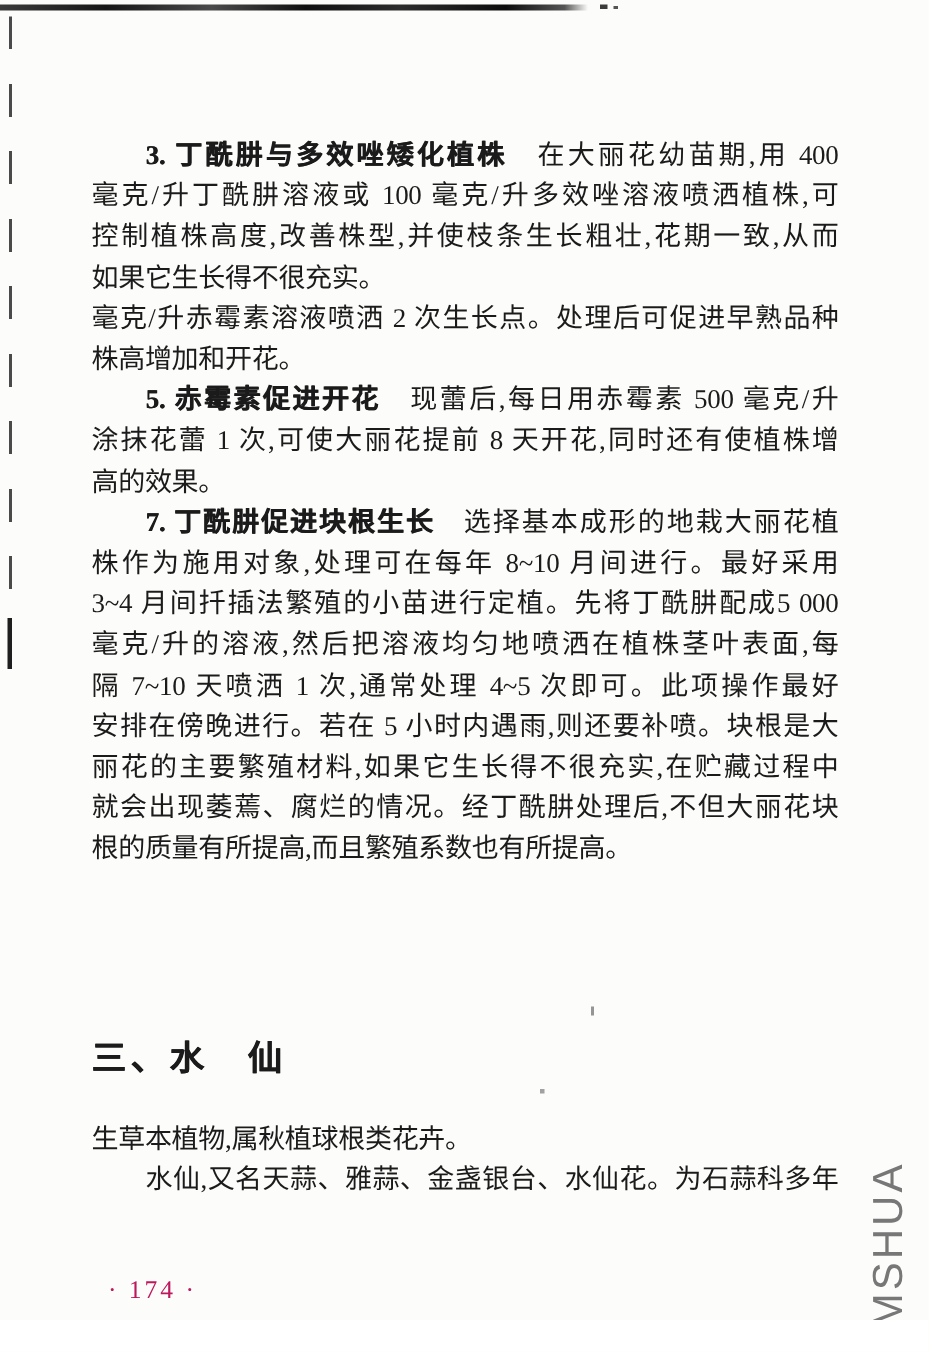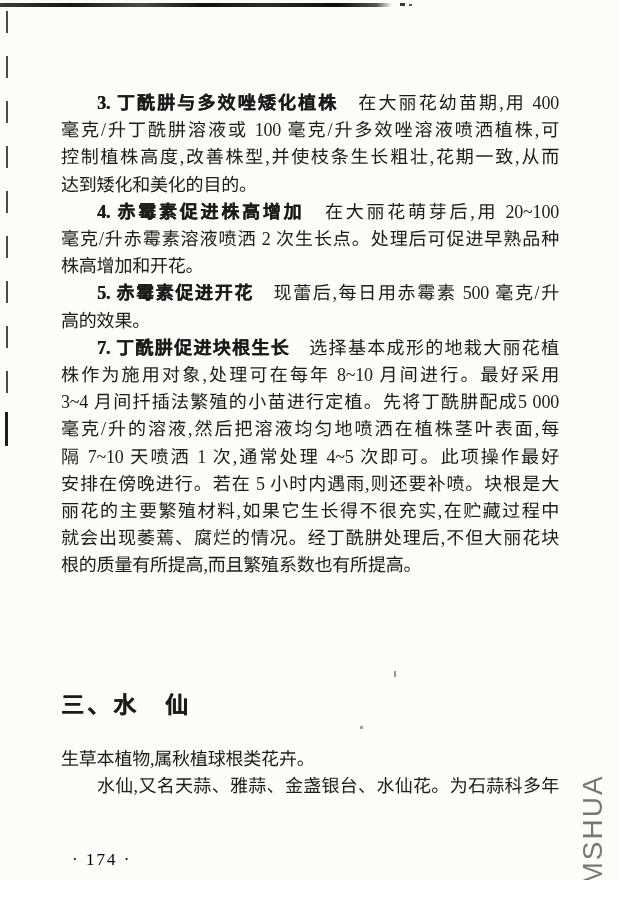--- a/index.html
+++ b/index.html
@@ -45,21 +45,21 @@
     text-align:left;font-size:23px;font-weight:700;
     letter-spacing:3px;
     text-shadow:0.4px 0 0 currentColor;
   }
   .closing-text{
     position:absolute;left:61px;top:746px;width:498px;
     font-size:18px;line-height:27.2px;letter-spacing:-0.2px;
   }
   .page-number{
     position:absolute;left:72px;top:850px;
-    font-size:17px;letter-spacing:2px;color:#000000;
+    font-size:17px;letter-spacing:2px;color:#be185d;
   }
   .watermark{
     position:absolute;left:540px;top:817px;width:105px;height:32px;
     transform:rotate(-90deg);
     font-family:"Liberation Sans","DejaVu Sans",sans-serif;
     font-size:28px;letter-spacing:2px;color:#777;
     text-align:center;line-height:32px;
   }
 </style>
 </head>
@@ -73,29 +73,29 @@
   <div class="margin-dashes"></div>
   <div class="margin-dash-heavy"></div>
   <div class="speck-a"></div>
   <div class="speck-b"></div>
 
   <div class="body-text">
       <div>
         <div class="line first"><b>3. 丁酰肼与多效唑矮化植株</b><span>　在大丽花幼苗期,用 400</span></div>
         <div class="line">毫克/升丁酰肼溶液或 100 毫克/升多效唑溶液喷洒植株,可</div>
         <div class="line">控制植株高度,改善株型,并使枝条生长粗壮,花期一致,从而</div>
-        <div class="line last">达到矮化和美化的目的。</div>
+        <div class="line last">如果它生长得不很充实。</div>
       </div>
       <div>
-        <div class="line first"><b>4. 赤霉素促进株高增加</b><span>　在大丽花萌芽后,用 20~100</span></div>
         <div class="line">毫克/升赤霉素溶液喷洒 2 次生长点。处理后可促进早熟品种</div>
         <div class="line last">株高增加和开花。</div>
       </div>
       <div>
         <div class="line first"><b>5. 赤霉素促进开花</b><span>　现蕾后,每日用赤霉素 500 毫克/升</span></div>
+        <div class="line">涂抹花蕾 1 次,可使大丽花提前 8 天开花,同时还有使植株增</div>
         <div class="line last">高的效果。</div>
       </div>
       <div>
         <div class="line first"><b>7. 丁酰肼促进块根生长</b><span>　选择基本成形的地栽大丽花植</span></div>
         <div class="line">株作为施用对象,处理可在每年 8~10 月间进行。最好采用</div>
         <div class="line">3~4 月间扦插法繁殖的小苗进行定植。先将丁酰肼配成5 000</div>
         <div class="line">毫克/升的溶液,然后把溶液均匀地喷洒在植株茎叶表面,每</div>
         <div class="line">隔 7~10 天喷洒 1 次,通常处理 4~5 次即可。此项操作最好</div>
         <div class="line">安排在傍晚进行。若在 5 小时内遇雨,则还要补喷。块根是大</div>
         <div class="line">丽花的主要繁殖材料,如果它生长得不很充实,在贮藏过程中</div>

